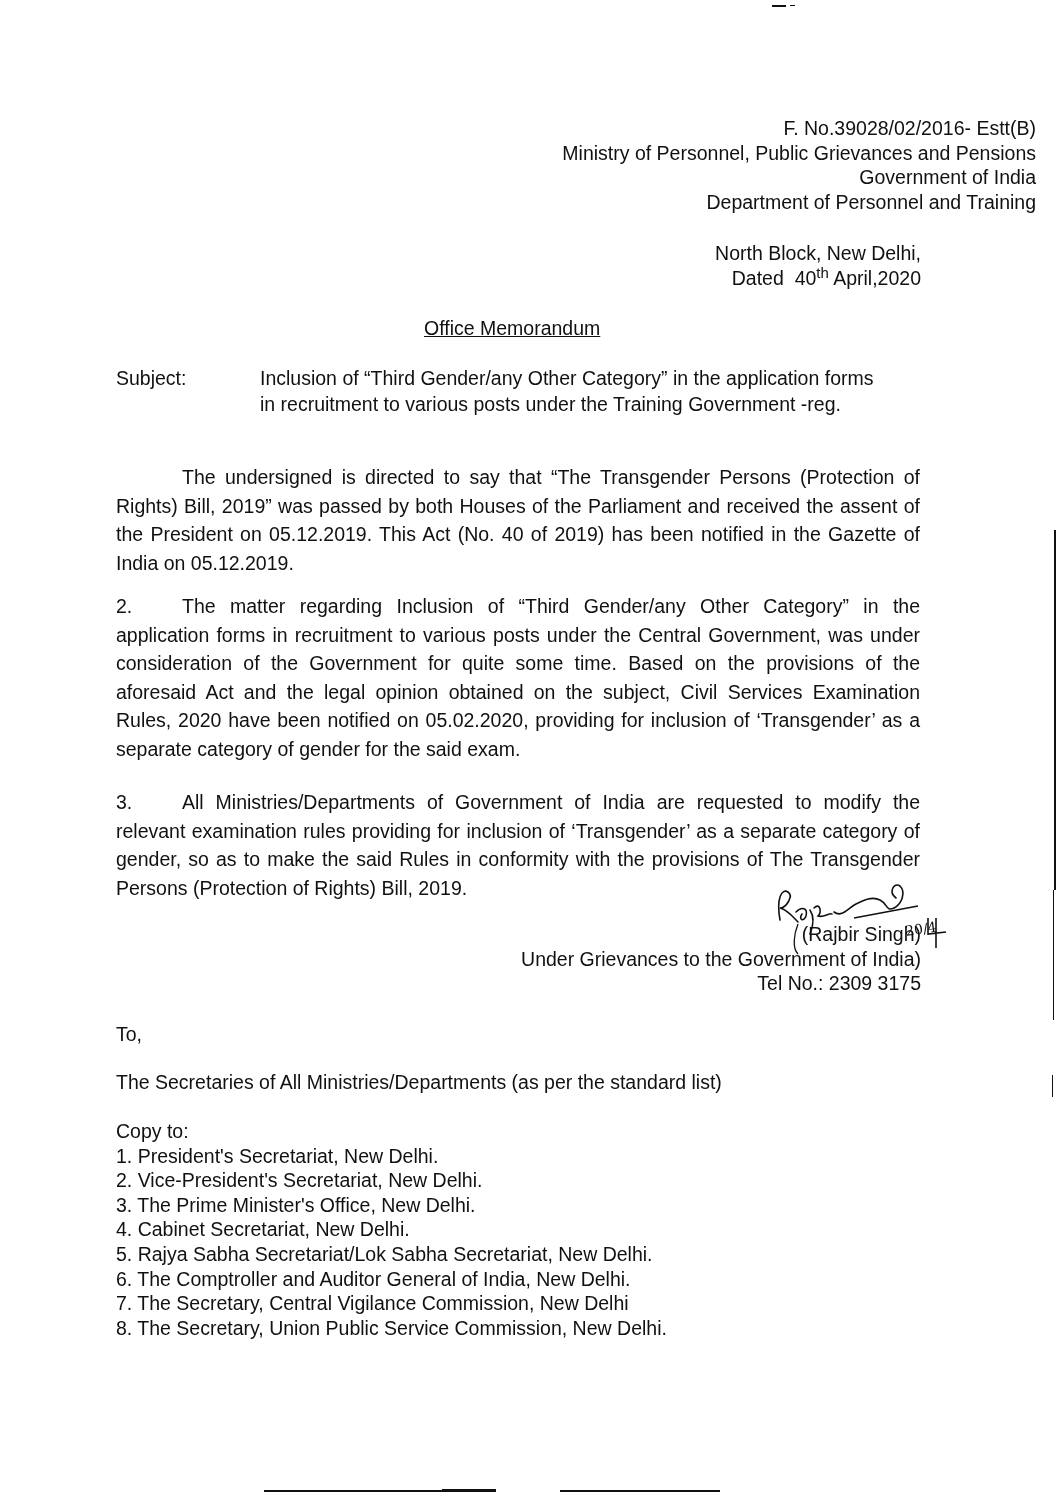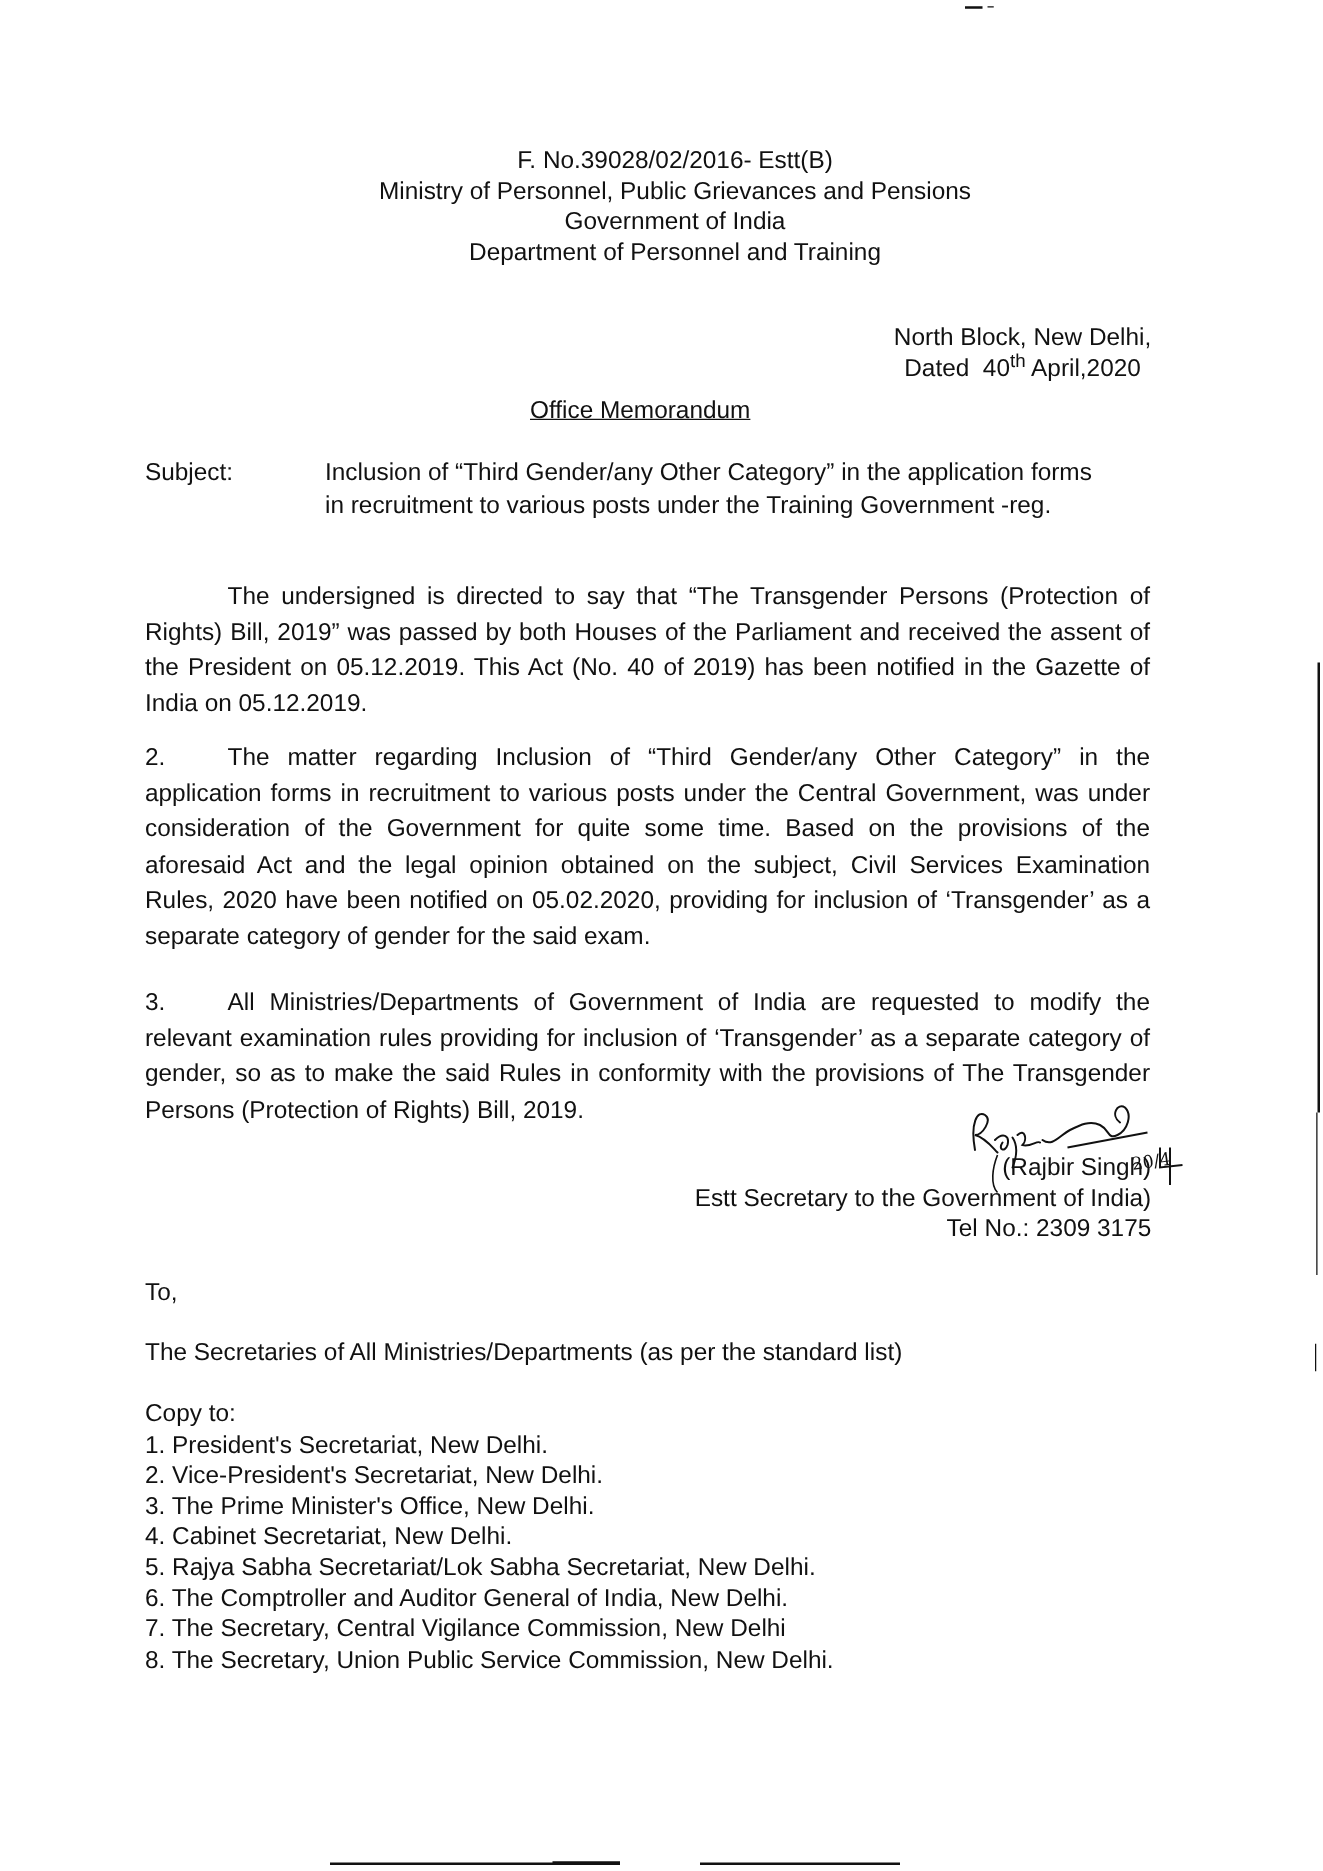--- a/index.html
+++ b/index.html
@@ -1,41 +1,41 @@
 <!DOCTYPE html>
 <html><head>
   <meta charset="utf-8">
   <style>
     html, body { margin: 0; padding: 0; background: #ffffff; }
     body {
       width: 1058px; height: 1497px; position: relative; overflow: hidden;
       font-family: "Liberation Sans", sans-serif; color: #111; font-size: 19.5px;
     }
     .abs { position: absolute; }
-    .center-block { left: 0; width: 1036px; text-align: center; line-height: 24.5px; padding-left: 22px; }
+    .center-block { left: 0; width: 1036px; text-align: right; line-height: 24.5px; }
     .right-block { text-align: right; line-height: 24.5px; right: 137px; }
     .para { position: absolute; left: 116px; width: 804px; line-height: 28.5px; text-align: justify; text-align-last: left; }
     .para .num { display: inline-block; width: 66px; }
     .indent { text-indent: 66px; }
     .title-u { text-decoration: underline; }
     sup { font-size: 15px; line-height: 0; vertical-align: super; }
     .copy-list { list-style: none; margin: 0; padding: 0; line-height: 24.6px; }
     .scan-line { position: absolute; background: #111; }
   </style>
 </head>
 <body>
 
 <div class="abs center-block" style="top:116px;">
   <div>F. No.39028/02/2016- Estt(B)</div>
   <div>Ministry of Personnel, Public Grievances and Pensions</div>
   <div>Government of India</div>
   <div>Department of Personnel and Training</div>
 </div>
 
-<div class="abs right-block" style="top:258px;text-align:center;">
+<div class="abs right-block" style="top:241px;">
   <div>North Block, New Delhi,</div>
   <div>
     <span>Dated</span>&nbsp;&nbsp;<span>40</span><sup>th</sup> <span>April,2020</span>
   </div>
 </div>
 
 <div class="abs title-u" style="top:316px; left:424px; line-height:24px;">Office Memorandum</div>
 
 <div class="abs" style="top:366px; left:116px; line-height:25.5px;">Subject:</div>
 <div class="abs" style="top:366px; left:260px; width:680px; line-height:25.5px;">
@@ -52,21 +52,21 @@
 <svg class="abs" style="top:878px; left:768px;" width="190" height="80">
   <path d="M12 42 C 8 20, 14 10, 20 14 C 26 18, 18 30, 12 30 C 20 32, 26 40, 30 44 M28 34 C 34 28, 40 30, 38 38 C 36 44, 30 42, 34 36 M42 32 C 46 38, 46 46, 42 56 M46 30 C 52 24, 54 34, 50 38 C 56 40, 62 34, 64 36 M66 34 C 74 40, 80 30, 88 26 C 96 22, 104 18, 112 22 C 120 26, 118 34, 126 30 C 134 26, 138 14, 132 8 C 126 4, 120 14, 128 20" fill="none" stroke="#111" stroke-width="1.6" stroke-linecap="round"></path>
   <path d="M86 40 L 150 28" fill="none" stroke="#111" stroke-width="1.6"></path>
   <path d="M30 46 C 26 56, 24 70, 30 76" fill="none" stroke="#111" stroke-width="1.3"></path>
   <text x="138" y="58" font-family="DejaVu Serif, serif" font-size="14" fill="#111" transform="rotate(-8 138 58)">20/4</text>
   <path d="M168 40 L 168 70 M160 40 L 160 56 L 178 54" fill="none" stroke="#111" stroke-width="1.6"></path>
 </svg>
 
 <div class="abs right-block" style="top:922px; right:137px;">
   <div>(Rajbir Singh)</div>
-  <div>Estt Secretary to the Government of India)</div>
+  <div>Under Grievances to the Government of India)</div>
   <div>Tel No.: 2309 3175</div>
 </div>
 
 <div class="abs" style="top:1023px; left:116px;">To,</div>
 <div class="abs" style="top:1071px; left:116px;">The Secretaries of All Ministries/Departments (as per the standard list)</div>
 
 <div class="abs" style="top:1119px; left:116px; line-height:24.6px;">
   <div>Copy to:</div>
   <ul class="copy-list">
     <li>1. President's Secretariat, New Delhi.</li>

